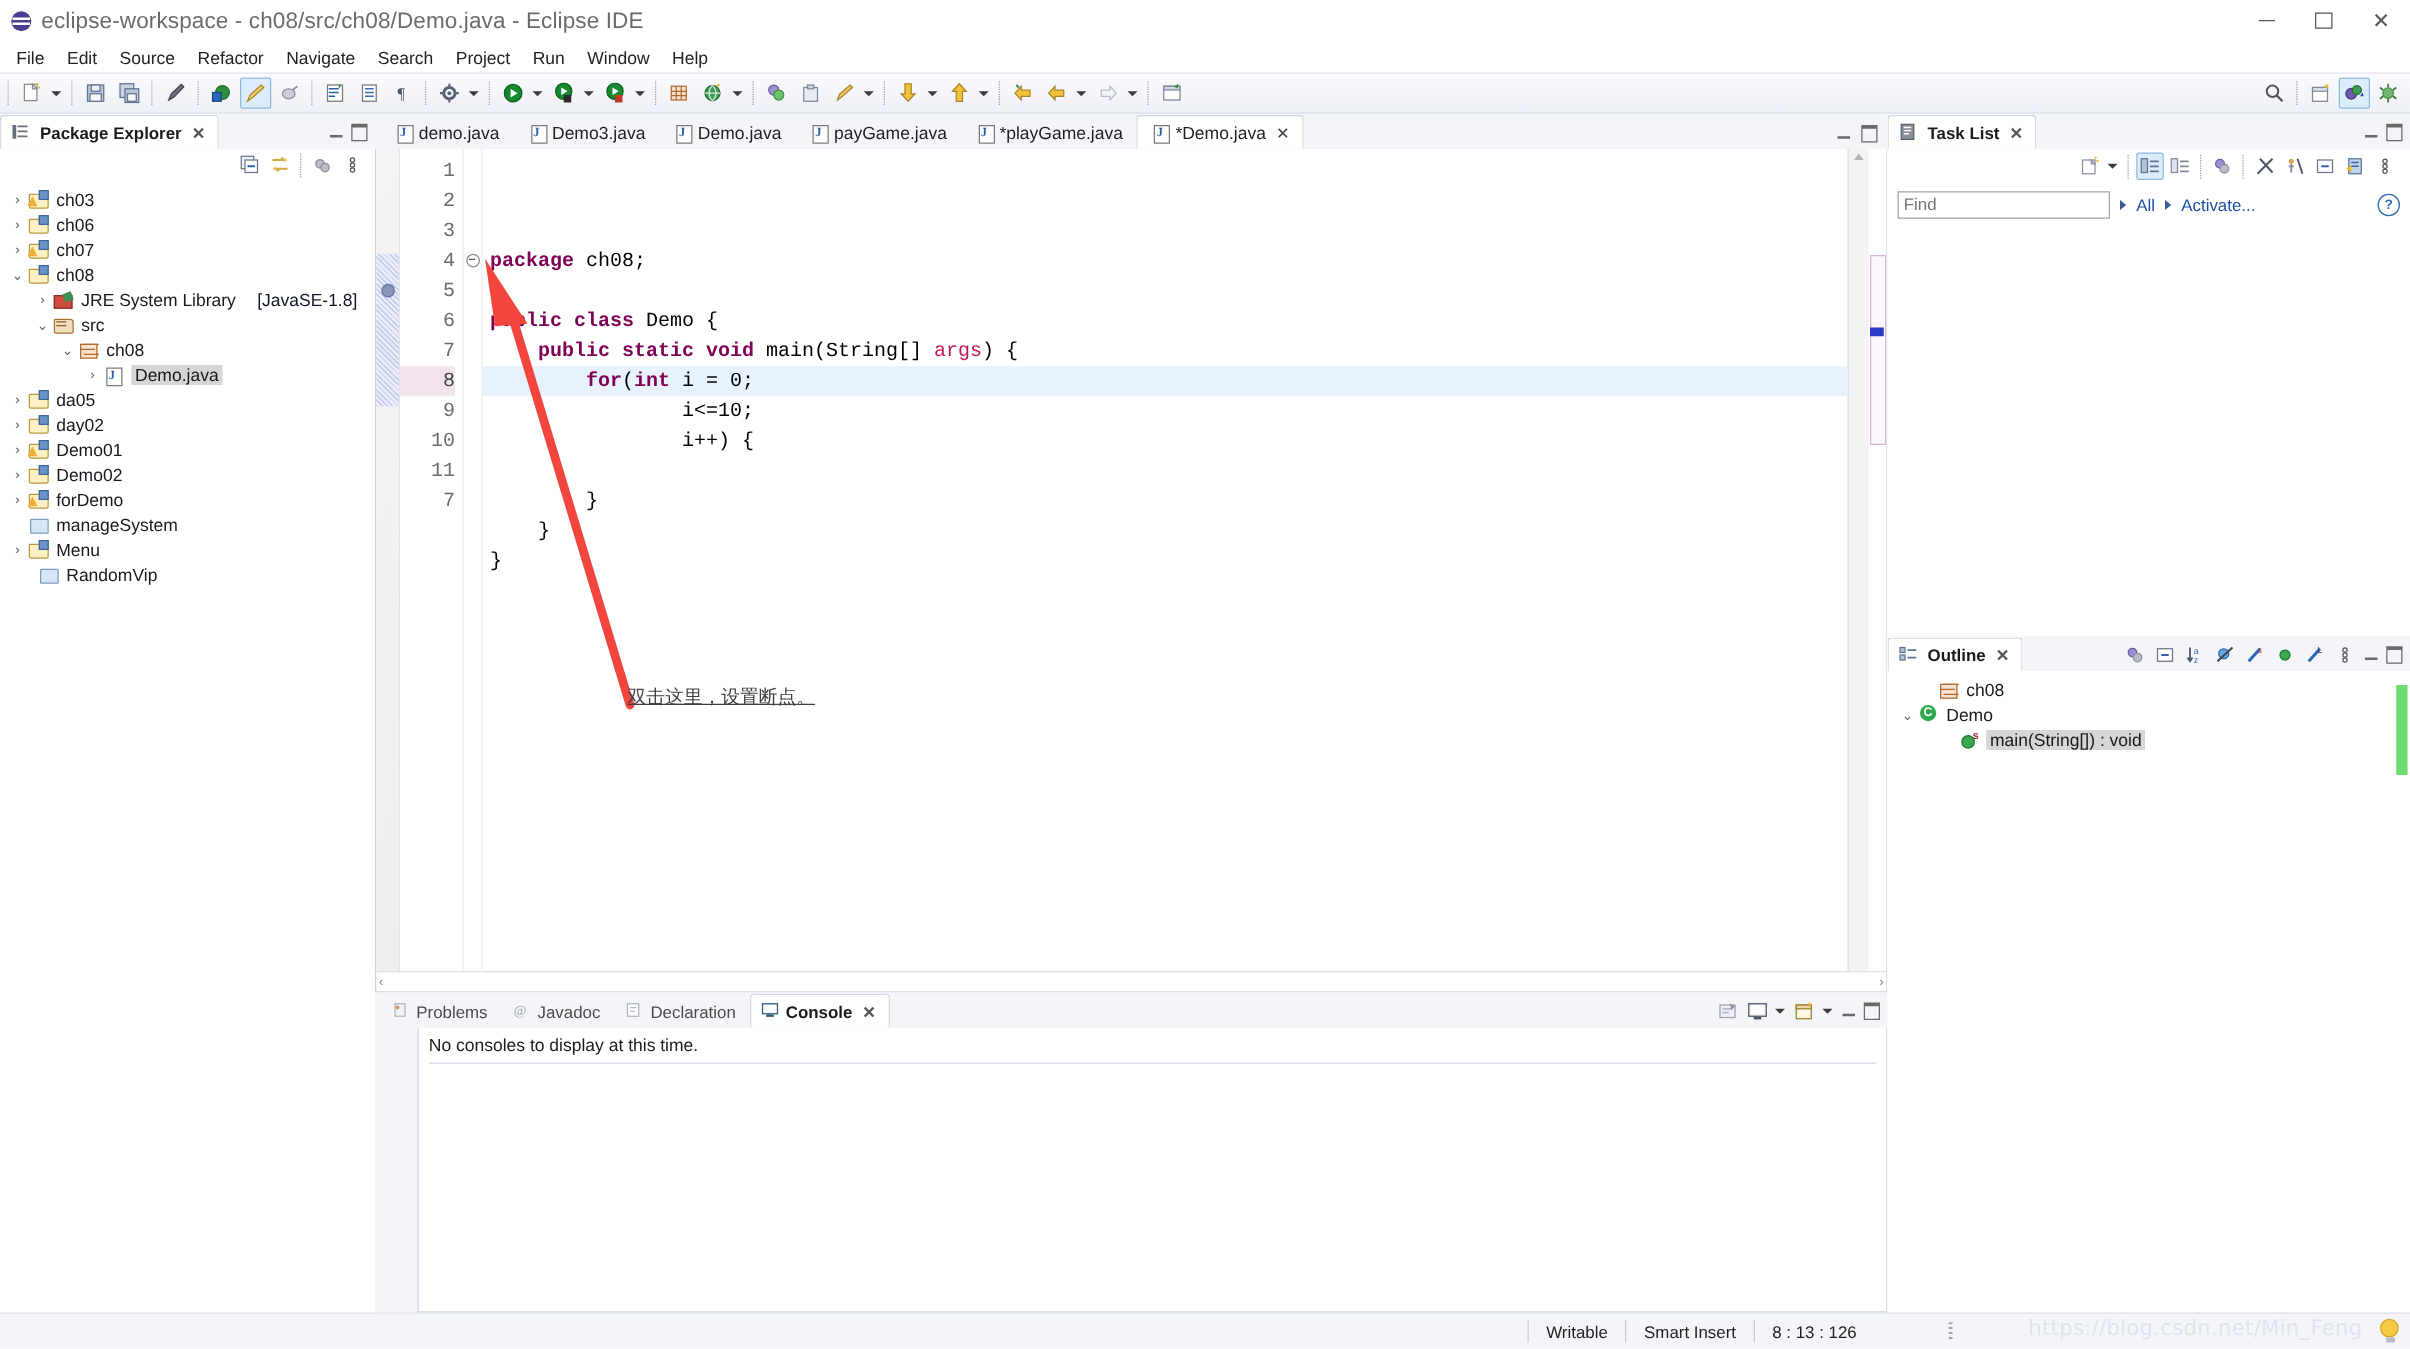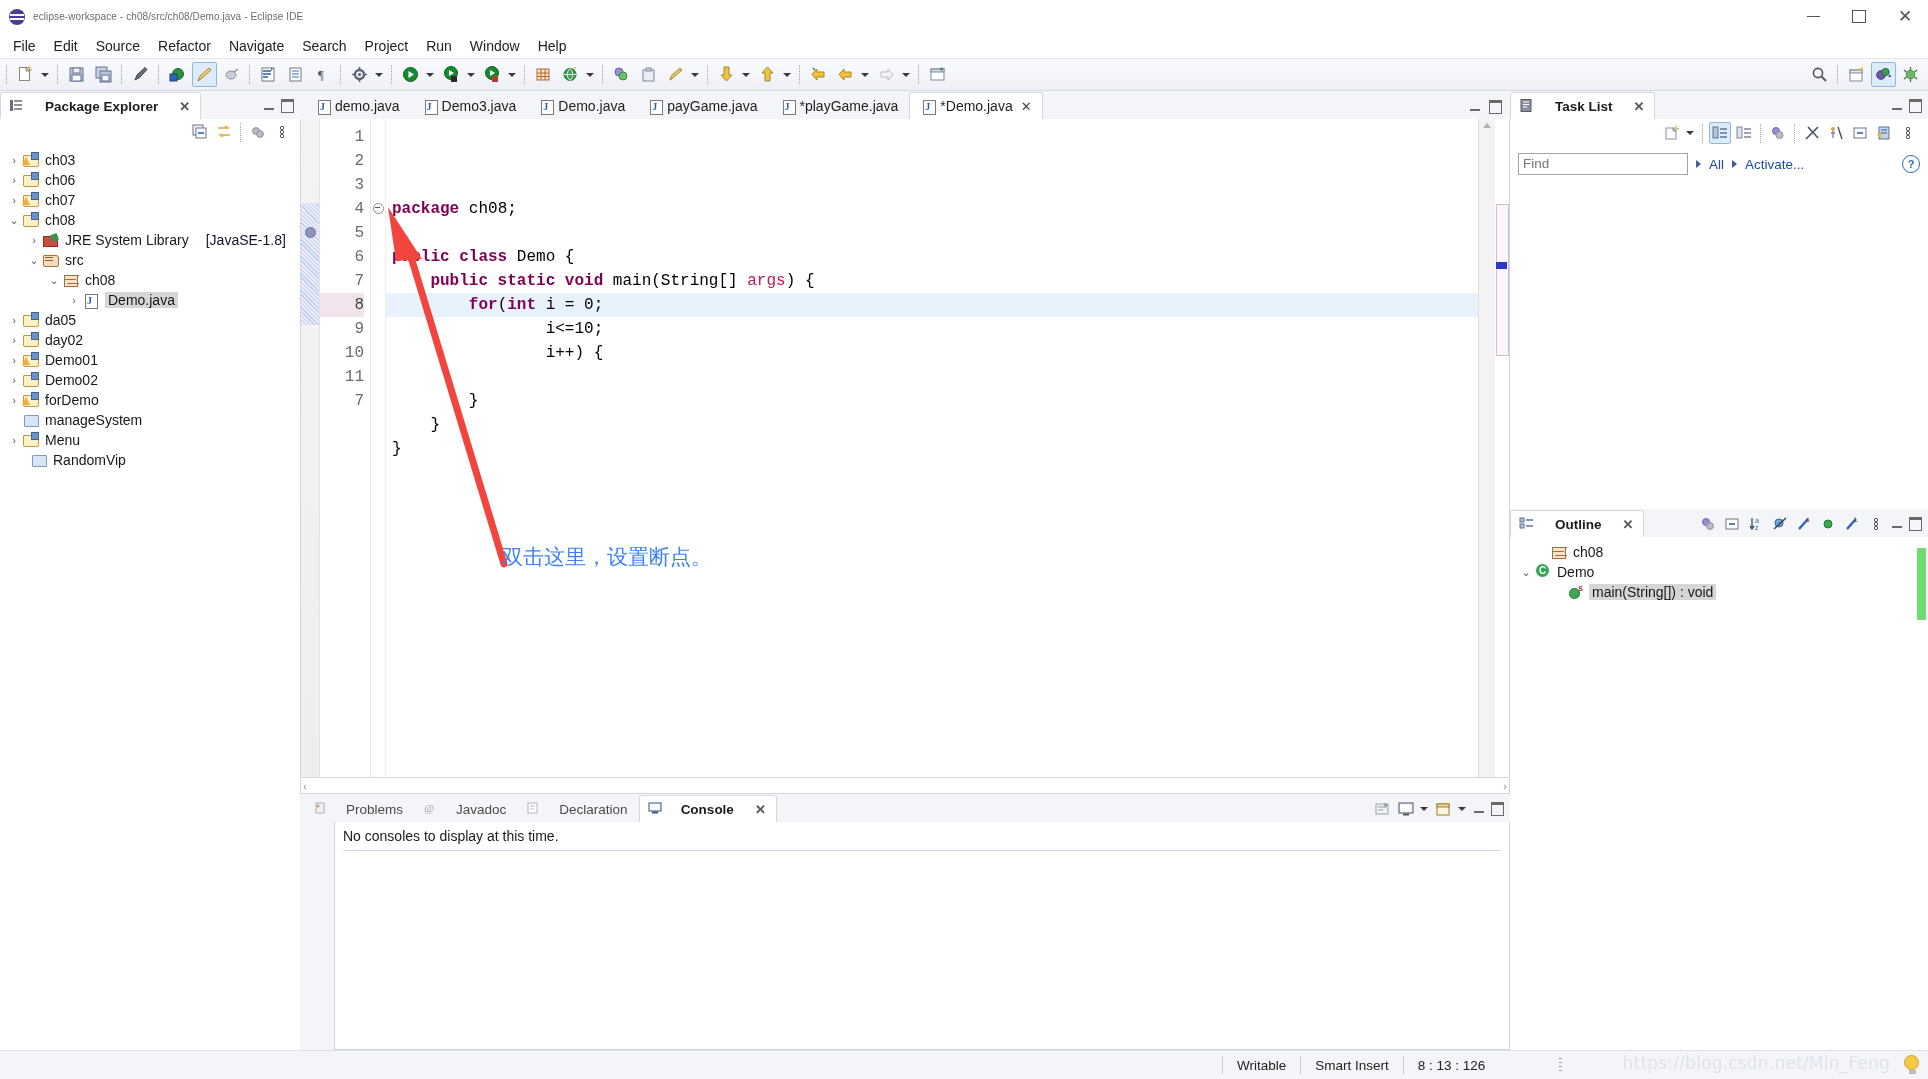--- a/index.html
+++ b/index.html
@@ -31,21 +31,21 @@
     border-radius: 50%;
     background: #4a3f8f;
     position: relative;
   }
   .title-icon::before {
     content:""; position:absolute; left:1px; right:1px; top:5px; height:2px; background:#ffffff;
   }
   .title-icon::after {
     content:""; position:absolute; left:1px; right:1px; top:9px; height:2px; background:#ffffff;
   }
-  .title-text { font-size: 10px; color: #6b6b6b; letter-spacing: .1px; }
+  .title-text { font-size: 18px; color: #6b6b6b; letter-spacing: .1px; }
   .win-buttons { position:absolute; right:0; top:0; height:33px; display:flex; }
   .win-btn {
     width: 46px; height: 33px; display:flex; align-items:center; justify-content:center;
     color:#555; font-size:15px;
   }
   .glyph-min { display:block; width:13px; height:1px; background:#555; }
   .glyph-max { display:block; width:12px; height:11px; border:1px solid #555; }
   .glyph-close { font-size:17px; line-height:1; }
 
   
@@ -100,21 +100,21 @@
 
   
   .view { display:flex; flex-direction:column; background:#ffffff; min-height:0; }
   .view-tabs {
     height: 28px; min-height: 28px;
     background: #f4f5f9;
     display:flex; align-items:flex-end;
     position: relative;
   }
   .view-tab {
-    height: 26px; display:flex; align-items:center; gap:18px;
+    height: 26px; display:flex; align-items:center; gap:5px;
     padding: 0 10px 0 8px;
     background: #ffffff;
     border: 1px solid #d3d8e3; border-bottom: none;
     border-radius: 3px 3px 0 0;
     font-size: 13.5px; font-weight: bold; color:#1b1b1b;
   }
   .view-tab.inactive {
     background: transparent; border-color: transparent; font-weight:normal; color:#4a4a4a;
   }
   .view-tab .tclose { color:#555; font-size: 13px; margin-left:3px; }
@@ -298,22 +298,23 @@
   .editor-hscroll {
     height: 15px; min-height:15px; background:#ffffff;
     border:1px solid #cfd5e2; border-top:none;
     display:flex; align-items:center; justify-content:space-between; padding:0 2px;
   }
   .hs-arrow { color:#8a8a8a; font-size:11px; }
 
   
   .annot-svg { position:absolute; left:0; top:0; pointer-events:none; }
   .annot-text {
-    position:absolute; color:#3b82f6; font-size:21px; white-space:nowrap;
+    position:absolute; color:#404040; font-size:15px; white-space:nowrap;
     font-family:"DejaVu Sans", sans-serif;
+    text-decoration:underline;
   }
 
   
   .bottom-panel { height: 256px; min-height:256px; display:flex; flex-direction:column;justify-content:center; }
   .console-body {
     flex:1; background:#ffffff; border:1px solid #cfd5e2; border-top:none;
     padding: 6px 8px; font-size:14px; color:#1b1b1b;margin-left:34px;
   }
   .console-rule { border-top:1px solid #cfd5e2; margin-top:6px; }
 

